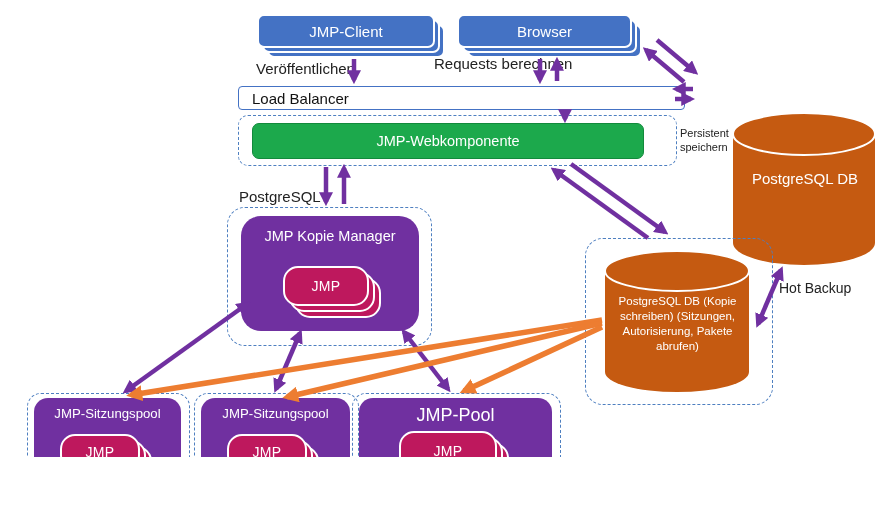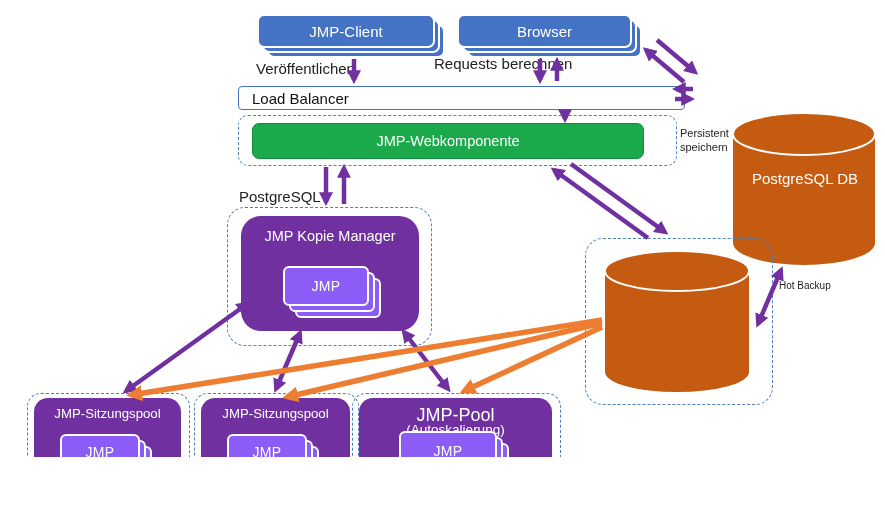--- a/index.html
+++ b/index.html
@@ -15,21 +15,21 @@
   .stack>div{position:absolute;box-sizing:border-box;border:2px solid #fff;
              display:flex;align-items:center;justify-content:center;color:#fff;}
   .stack .l2{left:10px;top:10px;right:0;bottom:0;}
   .stack .l1{left:5px;top:5px;right:5px;bottom:5px;}
   .stack .main{left:0;top:0;right:10px;bottom:10px;}
   .stack.wide6 .l2{left:12px;top:12px;}
   .stack.wide6 .l1{left:6px;top:6px;right:6px;bottom:6px;}
   .stack.wide6 .main{right:12px;bottom:12px;}
 
   .bluefill>div{background:#4472C4;border-radius:7px;font-size:15px;}
-  .lilacfill>div{background:#8b5cf6;border-radius:6px;font-size:14px;letter-spacing:.3px;}
+  .lilacfill>div{background:#be185d;border-radius:15px;font-size:14px;letter-spacing:.3px;}
 
   
   .lb-box{position:absolute;left:238px;top:86px;width:432px;height:22px;background:#fff;
           border:1.2px solid #4472C4;border-radius:4px;display:flex;align-items:center;
           justify-content:flex-start;font-size:15px;color:#111;padding-left:13px;}
   .auth-box{position:absolute;left:694px;top:75px;width:70px;height:31px;background:#4472C4;
           border-radius:6px;display:flex;align-items:center;justify-content:center;
           color:#fff;font-size:14px;}
   .green-box{position:absolute;left:252px;top:123px;width:390px;height:34px;background:#1CA94C;
           border:1px solid #128A3C;border-radius:7px;display:flex;align-items:center;
@@ -80,41 +80,42 @@
   <div class="cyl" style="left:732px;top:112px;width:146px;height:154px;">
     <svg width="146" height="154">
       <ellipse cx="72" cy="131" rx="71" ry="22" fill="#C55A11"></ellipse>
       <rect x="1" y="22" width="142" height="109" fill="#C55A11"></rect>
       <ellipse cx="72" cy="22" rx="71" ry="21" fill="#C55A11" stroke="#fff" stroke-width="2"></ellipse>
     </svg>
     <div class="cyl-text" style="top:56px;font-size:15px;line-height:1.4;">
       <div>PostgreSQL DB</div>
     </div>
   </div>
-  <div class="edge-label" style="left:779px;top:280px;font-size:10px;">Hot Backup</div>
+  <div class="edge-label" style="left:779px;top:280px;font-size:14px;">Hot Backup</div>
 
   <div class="edge-label" style="left:239px;top:188px;">PostgreSQL</div>
 
   <div class="dashed" style="left:227px;top:207px;width:203px;height:137px;border-radius:18px;"></div>
   <div class="purple-box" style="left:241px;top:216px;width:178px;height:115px;border-radius:20px;">
     <div class="pbox-title" style="top:12px;font-size:14.5px;">JMP Kopie Manager</div>
     <div class="stack lilacfill wide6" style="left:42px;top:50px;width:98px;height:52px;">
       <div class="l2"></div>
       <div class="l1"></div>
       <div class="main">JMP</div>
     </div>
   </div>
 
   <div class="dashed" style="left:585px;top:238px;width:186px;height:165px;border-radius:18px;"></div>
   <div class="cyl" style="left:604px;top:250px;width:147px;height:143px;">
     <svg width="147" height="143">
       <ellipse cx="73" cy="122" rx="72" ry="20" fill="#C55A11"></ellipse>
       <rect x="1" y="21" width="144" height="101" fill="#C55A11"></rect>
       <ellipse cx="73" cy="21" rx="72" ry="20" fill="#C55A11" stroke="#fff" stroke-width="2"></ellipse>
     </svg>
+    <div class="cyl-text" style="top:44px;font-size:11.5px;line-height:1.3;padding:0 6px;">PostgreSQL DB (Kopie schreiben) (Sitzungen, Autorisierung, Pakete abrufen)</div>
   </div>
 
   <div class="dashed" style="left:27px;top:393px;width:161px;height:110px;"></div>
   <div class="purple-box" style="left:34px;top:398px;width:147px;height:98px;border-radius:14px;">
     <div class="pbox-title" style="top:8px;">JMP-Sitzungspool</div>
     <div class="stack lilacfill wide6" style="left:26px;top:36px;width:92px;height:48px;">
       <div class="l2"></div>
       <div class="l1"></div>
       <div class="main">JMP</div>
     </div>
@@ -126,21 +127,20 @@
     <div class="stack lilacfill wide6" style="left:26px;top:36px;width:92px;height:48px;">
       <div class="l2"></div>
       <div class="l1"></div>
       <div class="main">JMP</div>
     </div>
   </div>
 
   <div class="dashed" style="left:352px;top:393px;width:207px;height:110px;"></div>
   <div class="purple-box" style="left:359px;top:398px;width:193px;height:98px;border-radius:14px;">
     <div class="pbox-title" style="top:7px;font-size:18px;">JMP-Pool</div>
-    <div class="pbox-title" style="top:24px;font-size:13.5px;">(Autoskalierung)</div>
     <div class="stack lilacfill wide6 z2" style="left:40px;top:33px;width:110px;height:52px;">
       <div class="l2"></div>
       <div class="l1"></div>
       <div class="main">JMP</div>
     </div>
   </div>
 
   <svg class="overlay">
     <defs>
       <marker id="mp" viewBox="0 0 10 10" refX="7" refY="5" markerWidth="3.1" markerHeight="3.1" orient="auto-start-reverse">

